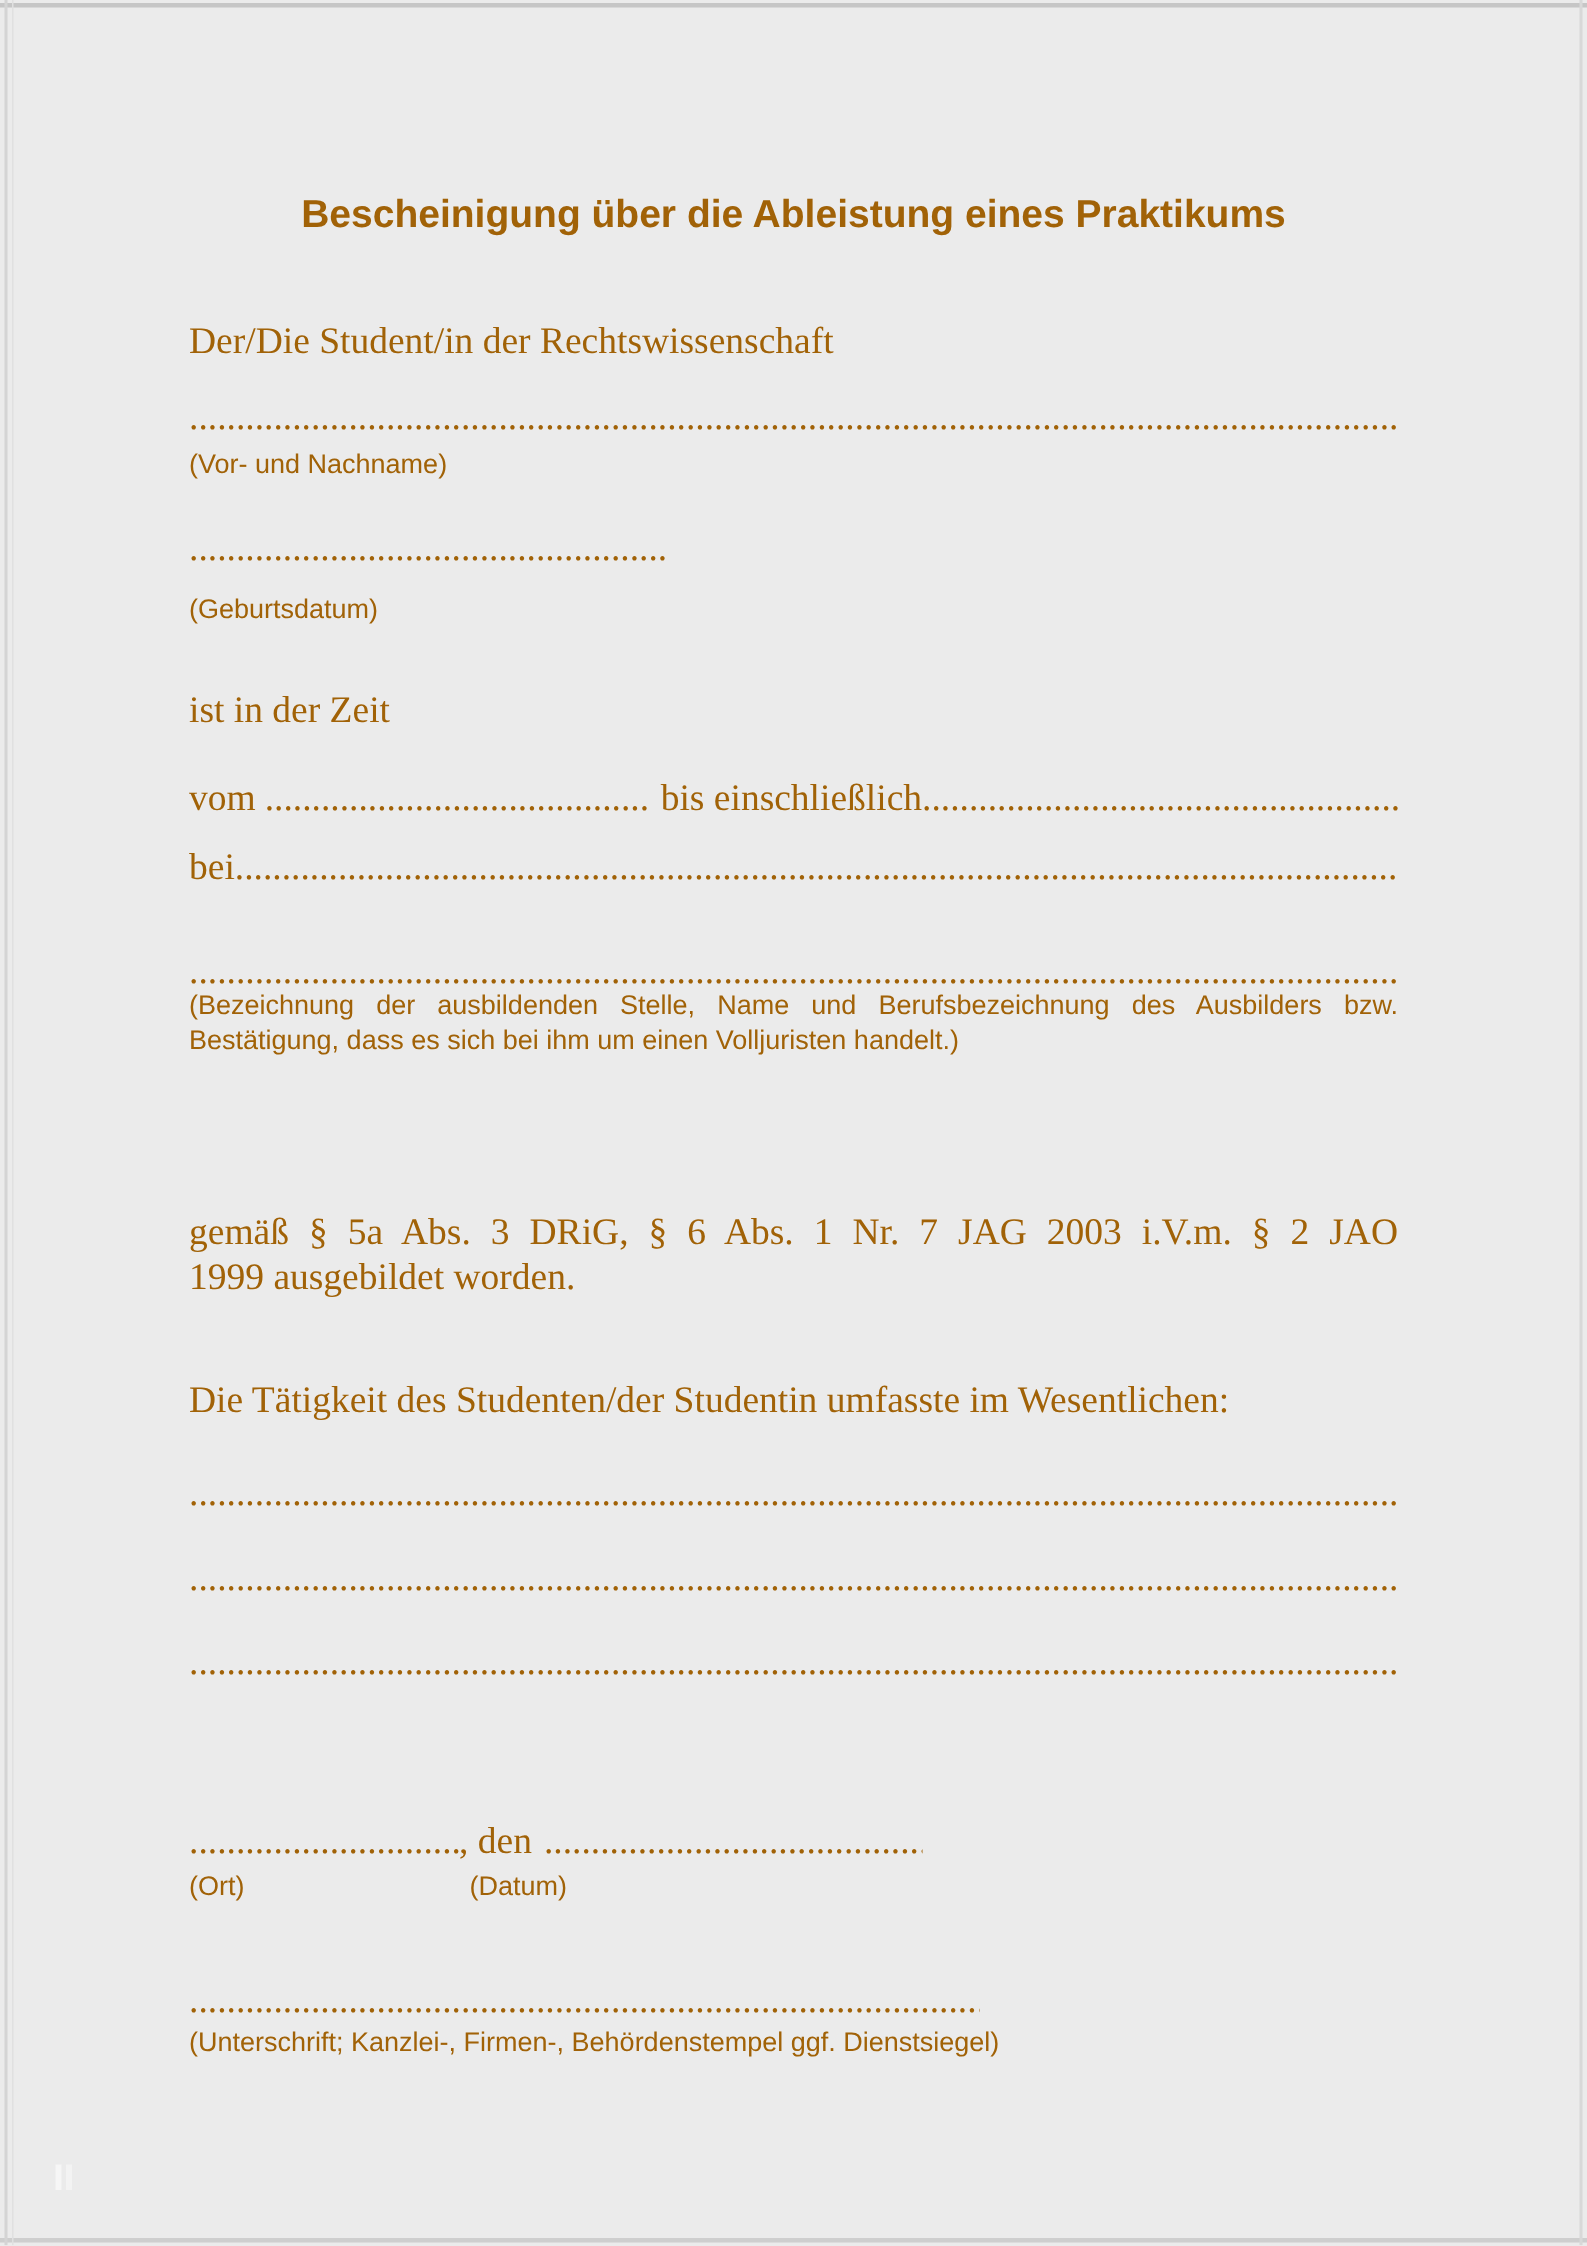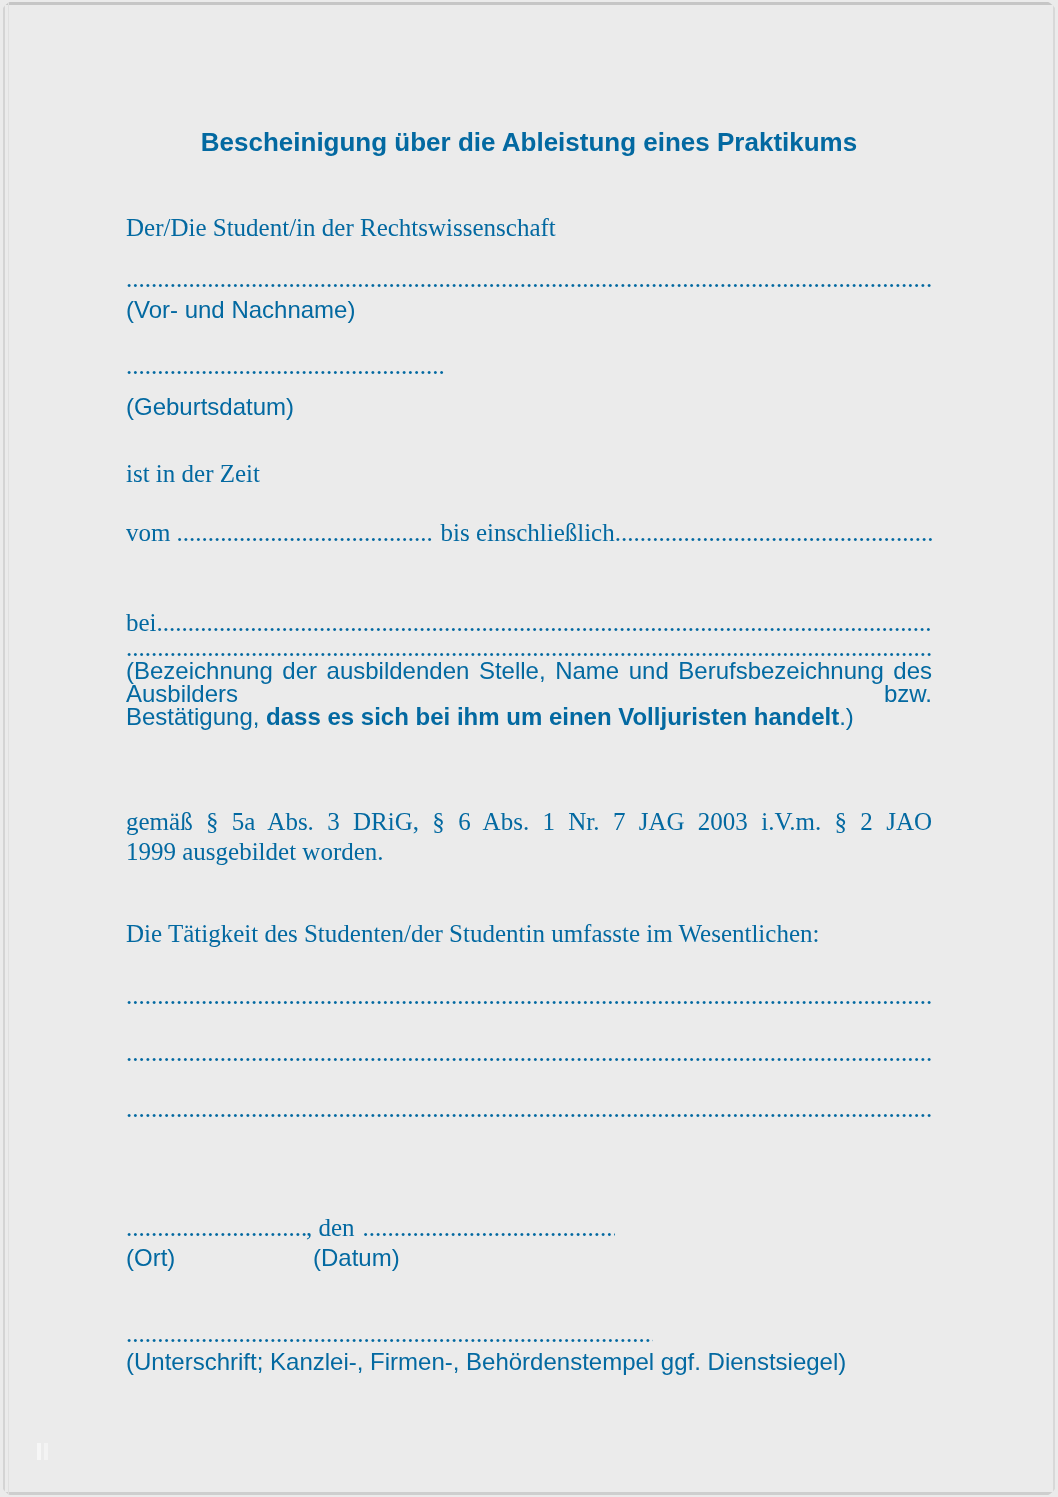--- a/index.html
+++ b/index.html
@@ -2,37 +2,36 @@
 <html><head>
 <meta charset="utf-8">
 <style>
   html, body { margin: 0; padding: 0; background: #ebebeb; }
   .page {
     position: relative;
     width: 1058px;
     height: 1497px;
     background: #ebebeb;
     font-family: "Liberation Sans", "DejaVu Sans", sans-serif;
-    color: #0369a1;
+    color: #a16207;
     overflow: hidden;
-    border-radius: 18px;
   }
   
   .edge-top    { position:absolute; top:2px; left:0; right:0; height:3px; background:#c6c6c6; }
   .edge-bottom { position:absolute; bottom:2px; left:0; right:0; height:3px; background:#cecece; }
   .edge-left   { position:absolute; left:3px; top:0; bottom:0; width:2px; background:#d4d4d4; }
   .edge-left2  { position:absolute; left:8px; top:0; bottom:0; width:1px; background:#e0e0e0; }
   .edge-right  { position:absolute; right:3px; top:0; bottom:0; width:2px; background:#d8d8d8; }
   .smudge { position:absolute; left:37px; top:1443px; width:4px; height:17px; background:#f6f6f6; }
   .smudge::after { content:""; position:absolute; left:7px; top:0; width:4px; height:17px; background:#f3f3f3; }
 
   .abs { position: absolute; left: 126px; width: 806px; }
   .body-text { font-size: 25px; line-height: 30px; font-family: Liberation Serif, serif; }
-  .caption { font-size: 24px; line-height: 23px; }
-  .b { font-weight: bold; }
+  .caption { font-size: 18px; line-height: 23px; }
+  .b { font-weight: normal; }
 
   .dots {
     display: inline-block;
     overflow: hidden;
     white-space: nowrap;
     vertical-align: bottom;
   }
   .flexline { display: flex; align-items: baseline; }
   .flexline .dots { flex: 0 0 auto; }
   .flexline .grow { flex: 1 1 aupx; flex-grow: 1; flex-shrink: 1; flex-basis: 0; }
@@ -41,21 +40,21 @@
 
   .l-title        { position:absolute; top:127px; left:0; width:1058px; text-align:center;
                     font-size:26px; line-height:30px; font-weight:bold; }
   .l-intro        { top:213px; }
   .l-name-dots    { top:264px; }
   .l-name-cap     { top:298px; }
   .l-birth-dots   { top:351px; }
   .l-birth-cap    { top:383px;margin-top:12px; }
   .l-period-intro { top:459px; }
   .l-fromto       { top:518px; }
-  .l-at           { top:608px; }
+  .l-at           { top:564px; }
   .l-provider-dots{ top:633px; }
   .l-provider-cap { top:659px; }
   .l-legal        { top:807px; }
   .l-activities   { top:919px; }
   .l-act-dots-1   { top:981px; }
   .l-act-dots-2   { top:1038px; }
   .l-act-dots-3   { top:1094px; }
   .l-placedate    { top:1213px; }
   .l-placedate-cap{ top:1246px; }
   .l-sign-dots    { top:1319px; }

